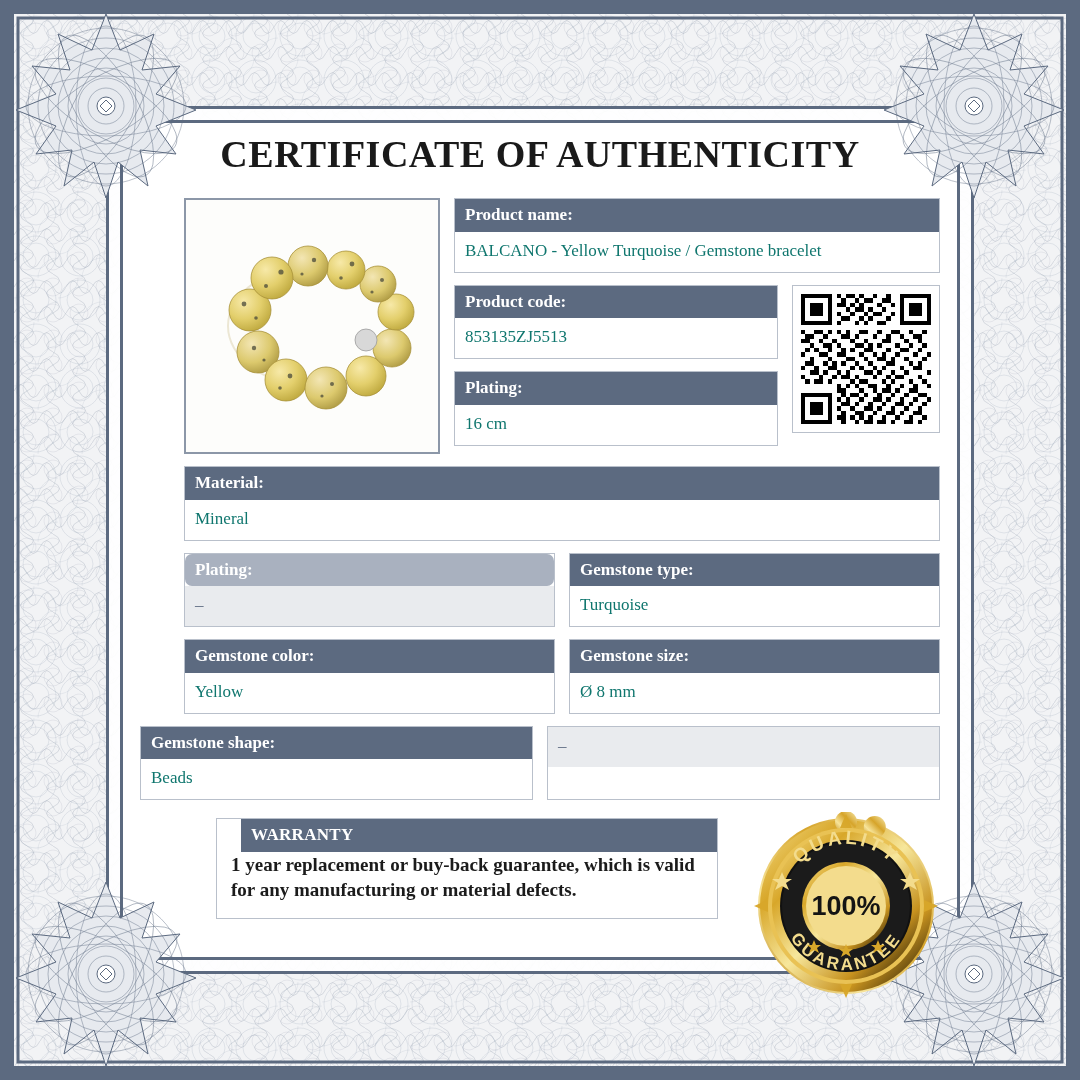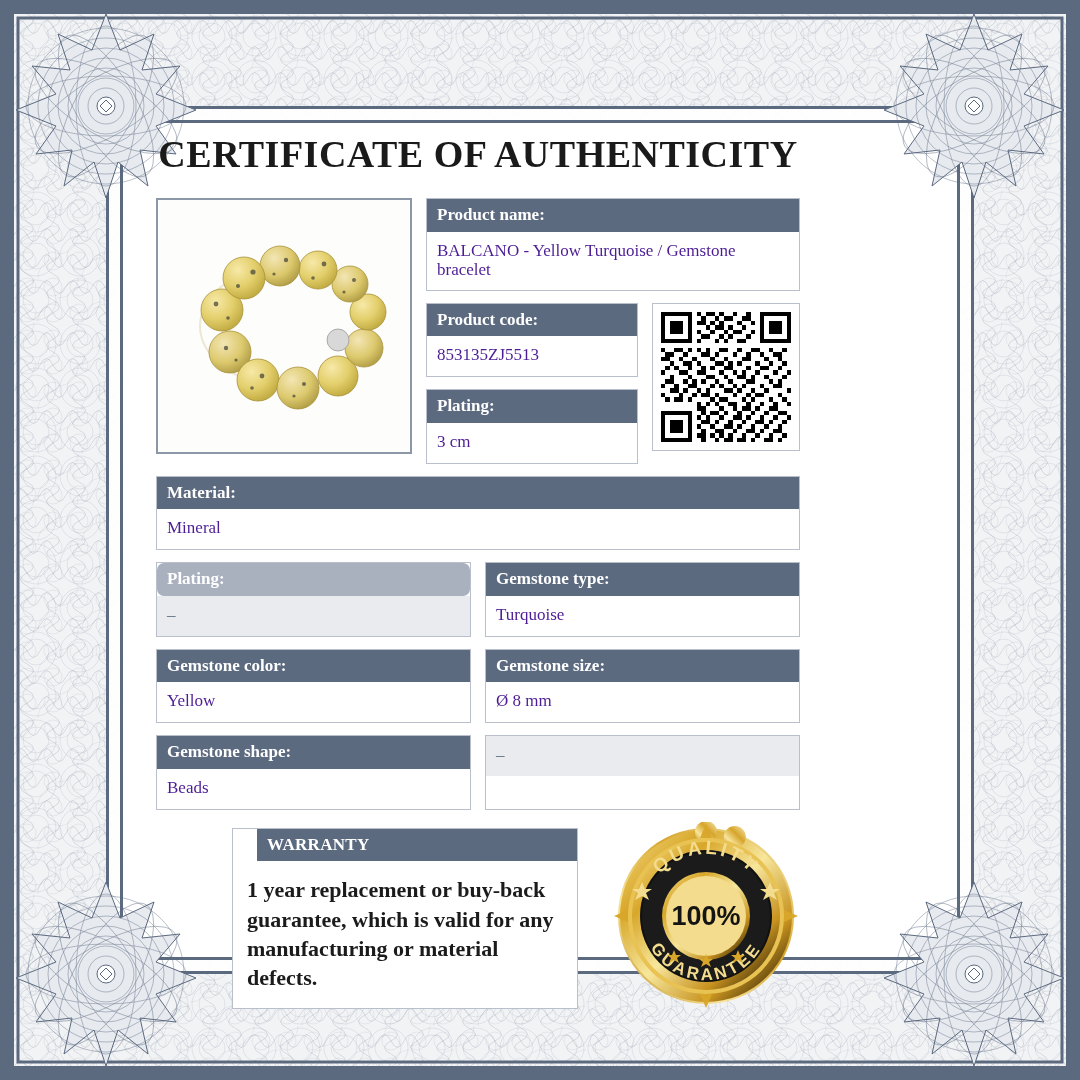--- a/index.html
+++ b/index.html
@@ -42,35 +42,35 @@
     pointer-events: none;
   }
 
   
   .rosette { position: absolute; }
   .rosette svg { display: block; }
 
   
   .content {
     position: absolute;
-    left: 156px; top: 132px;
-    width: 644px;
+    left: 140px; top: 132px;
+    width: 800px;
   }
   .title {
     text-align: center;
     font-size: 38px;
     font-weight: bold;
     letter-spacing: 0.5px;
     color: #1a1a1a;
     margin-bottom: 22px;
     font-family: "Liberation Serif", serif;
   }
 
   .row { display: flex; gap: 14px; }
-  .mb { margin-bottom: 12px; }
+  .mb { margin-bottom: 12px; margin-left: 44px; }
 
   .photo-box {
     width: 256px; height: 256px;
     border: 2px solid #8c97a8;
     background: #fdfdfb;
     position: relative;
     overflow: hidden;
     flex: 0 0 auto;
   }
   .photo-box svg { position: absolute; left: 0; top: 0; }
@@ -79,21 +79,21 @@
   .field-label {
     background: #5c6a80;
     color: #ffffff;
     font-weight: bold;
     font-size: 17px;
     padding: 6px 10px 7px 10px;
     line-height: 1.15;
   }
   .field-value {
     background: #ffffff;
-    color: #4c1d95;
+    color: #0f766e;
     font-size: 17px;
     padding: 9px 10px 10px 10px;
     line-height: 1.15;
     min-height: 40px;
   }
   .field.empty .field-label { background: #a9b1bf; border-radius: 7px; }
   .field.empty .field-value { background: #e9ebee; color: #5c6a80; }
 
   .col-right { display: flex; flex-direction: column; gap: 12px; flex: 1 1 auto; }
 
@@ -113,22 +113,22 @@
 
   
   .warranty-wrap { display: flex; align-items: flex-start; gap: 16px; margin-top: 18px; }
   .warranty {
     width: 528px;
     border: 1px solid #b9c0cb;
   }
   .warranty .field-label { font-size: 17px; letter-spacing: 0.3px; margin-left: 24px; }
   .warranty-text {
     background: #fff;
-    padding: 14px 14px 16px 14px;
-    font-size: 22px;
+    padding: 0 14px 16px 14px;
+    font-size: 19px;
     font-weight: bold;
     line-height: 1.32;
     color: #1b1b1b;
   }
   .seal { margin-left: 18px; margin-top: -6px; }
   .seal svg { display: block; }
 </style>
 </head>
 <body>
 
@@ -328,21 +328,21 @@
         <div class="code-ver">
           <div class="code-ver-left">
 
             <div class="field">
               <div class="field-label">Product code:</div>
               <div class="field-value">853135ZJ5513</div>
             </div>
 
             <div class="field">
               <div class="field-label">Plating:</div>
-              <div class="field-value">3 cm</div>
+              <div class="field-value">16 cm</div>
             </div>
 
           </div>
 
           <div class="qr-box">
             <svg width="130" height="130" viewBox="0 0 29 29" shape-rendering="crispEdges" xmlns="http://www.w3.org/2000/svg">
               <rect width="29" height="29" fill="#ffffff"></rect>
               <g fill="#000000">
                 <path d="M0,0h7v7h-7z M1,1v5h5v-5z"></path>
                 <rect x="2" y="2" width="3" height="3"></rect>

